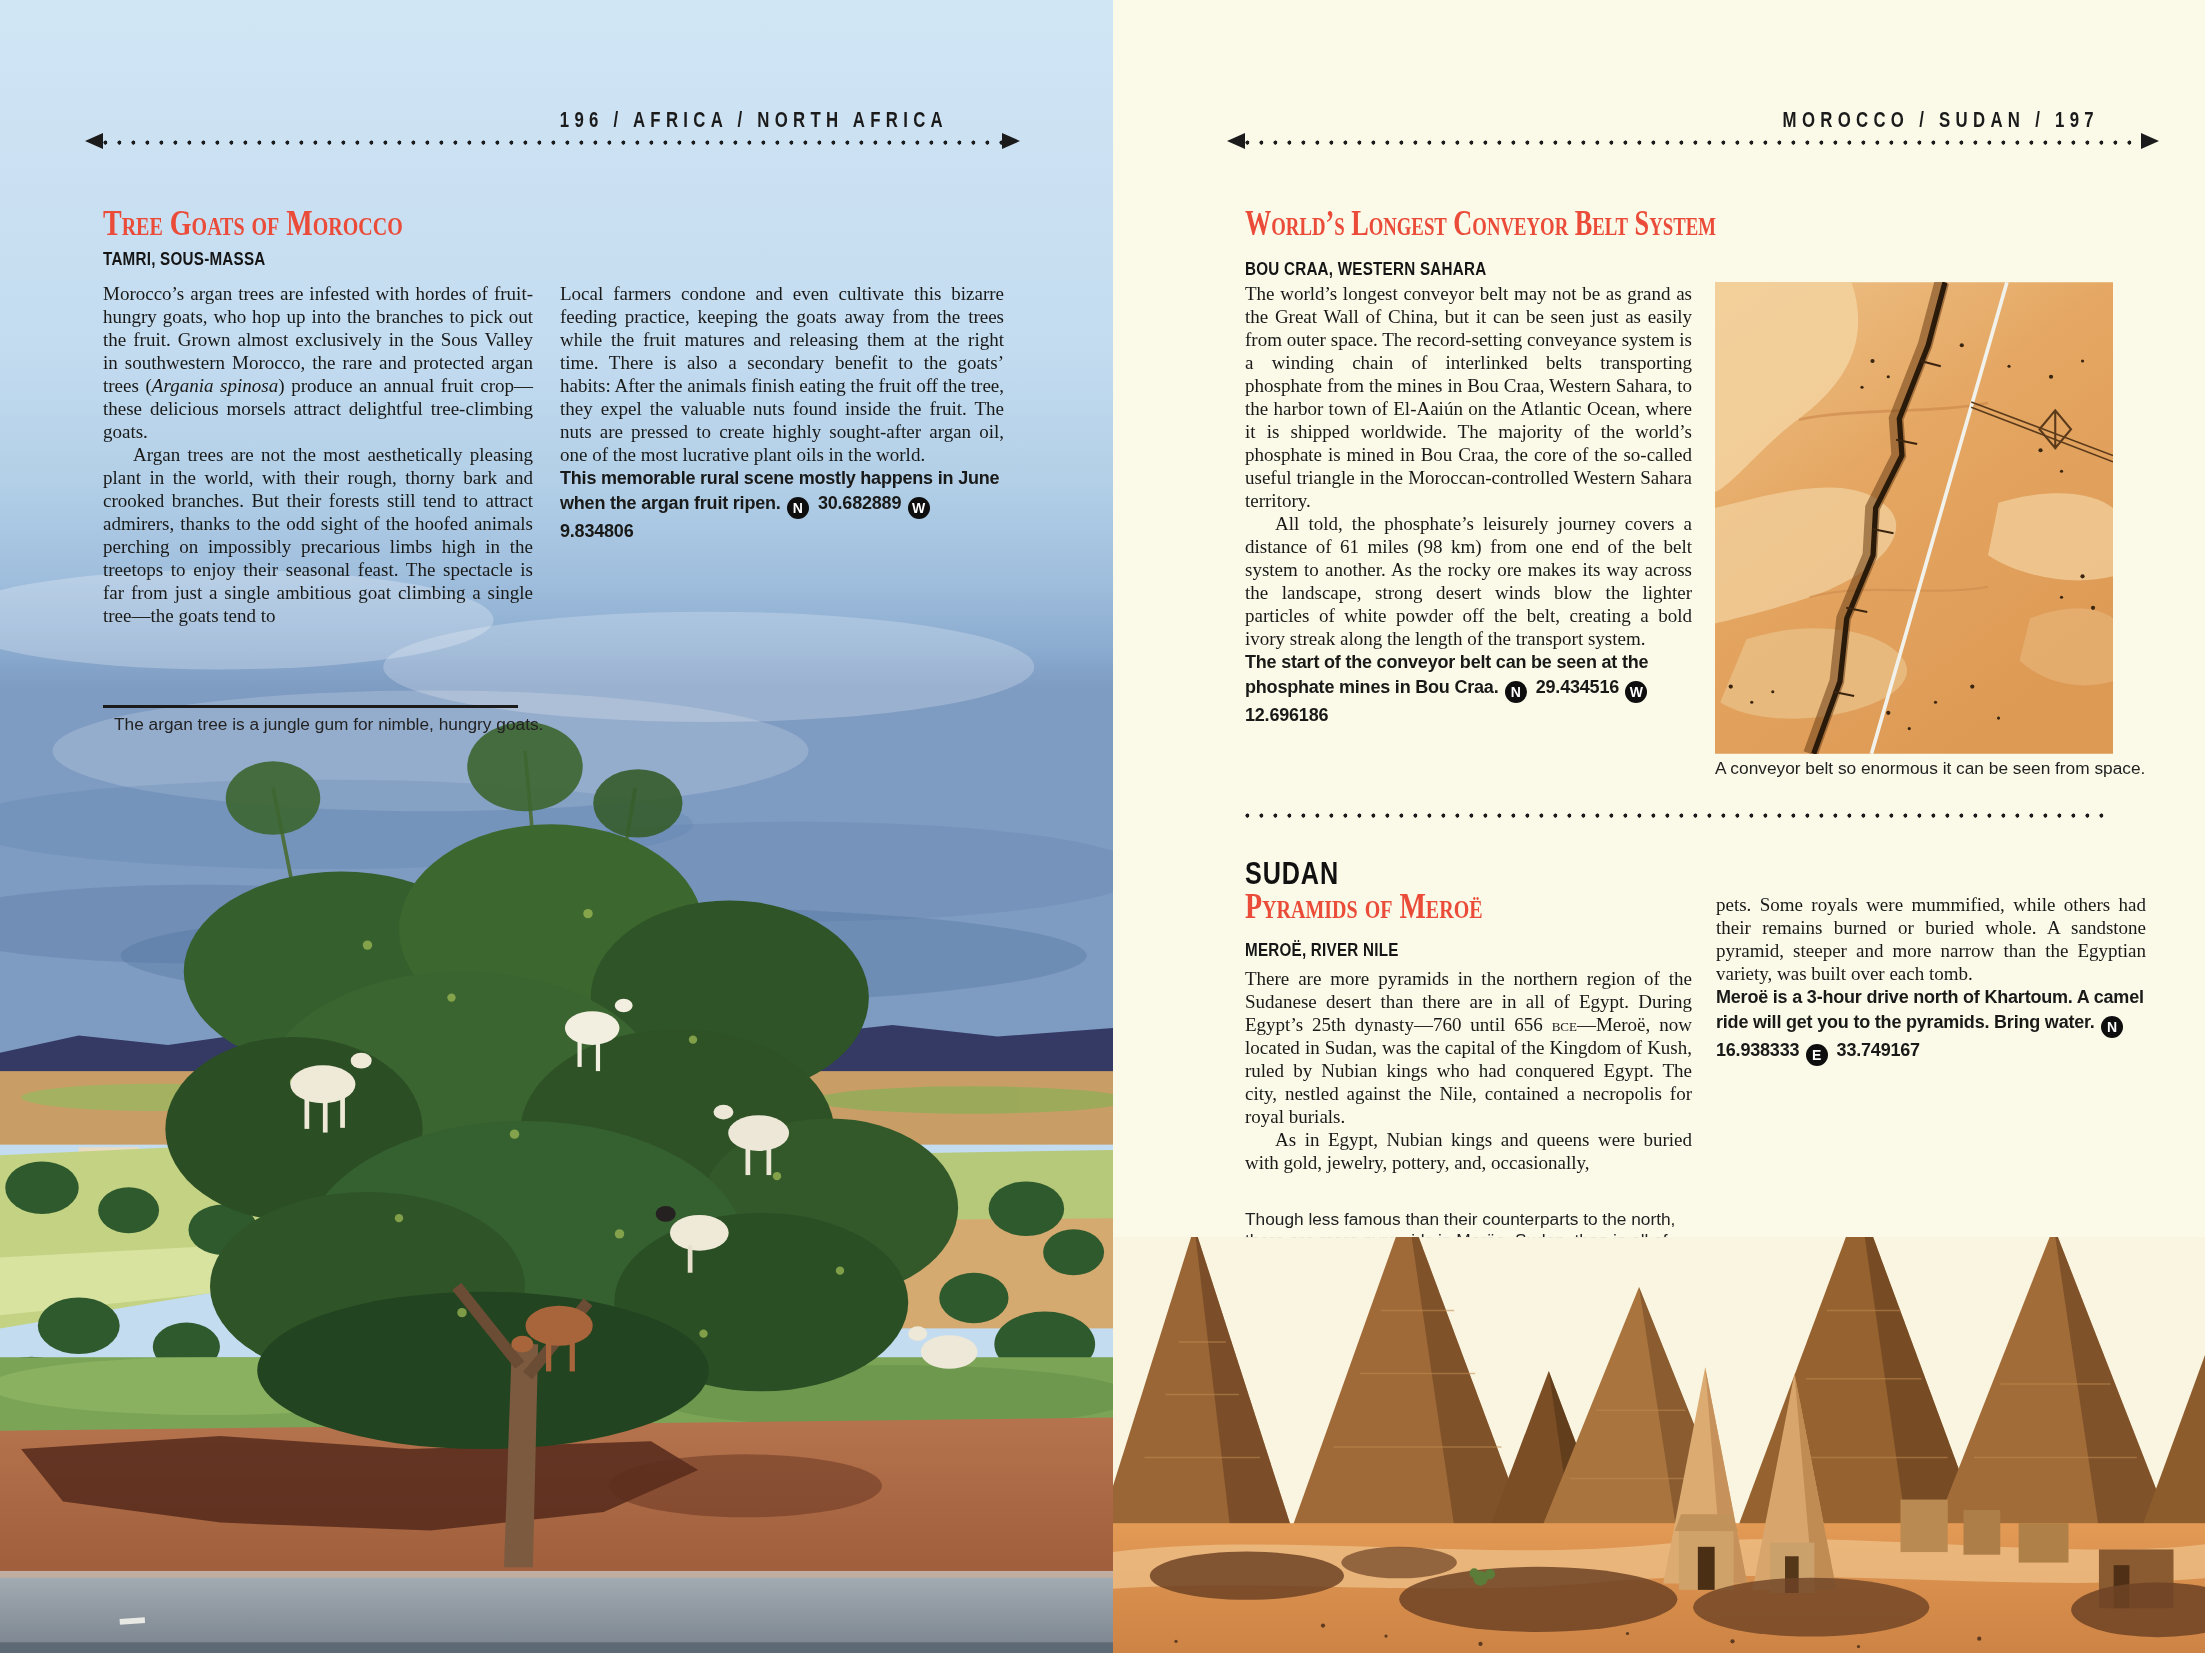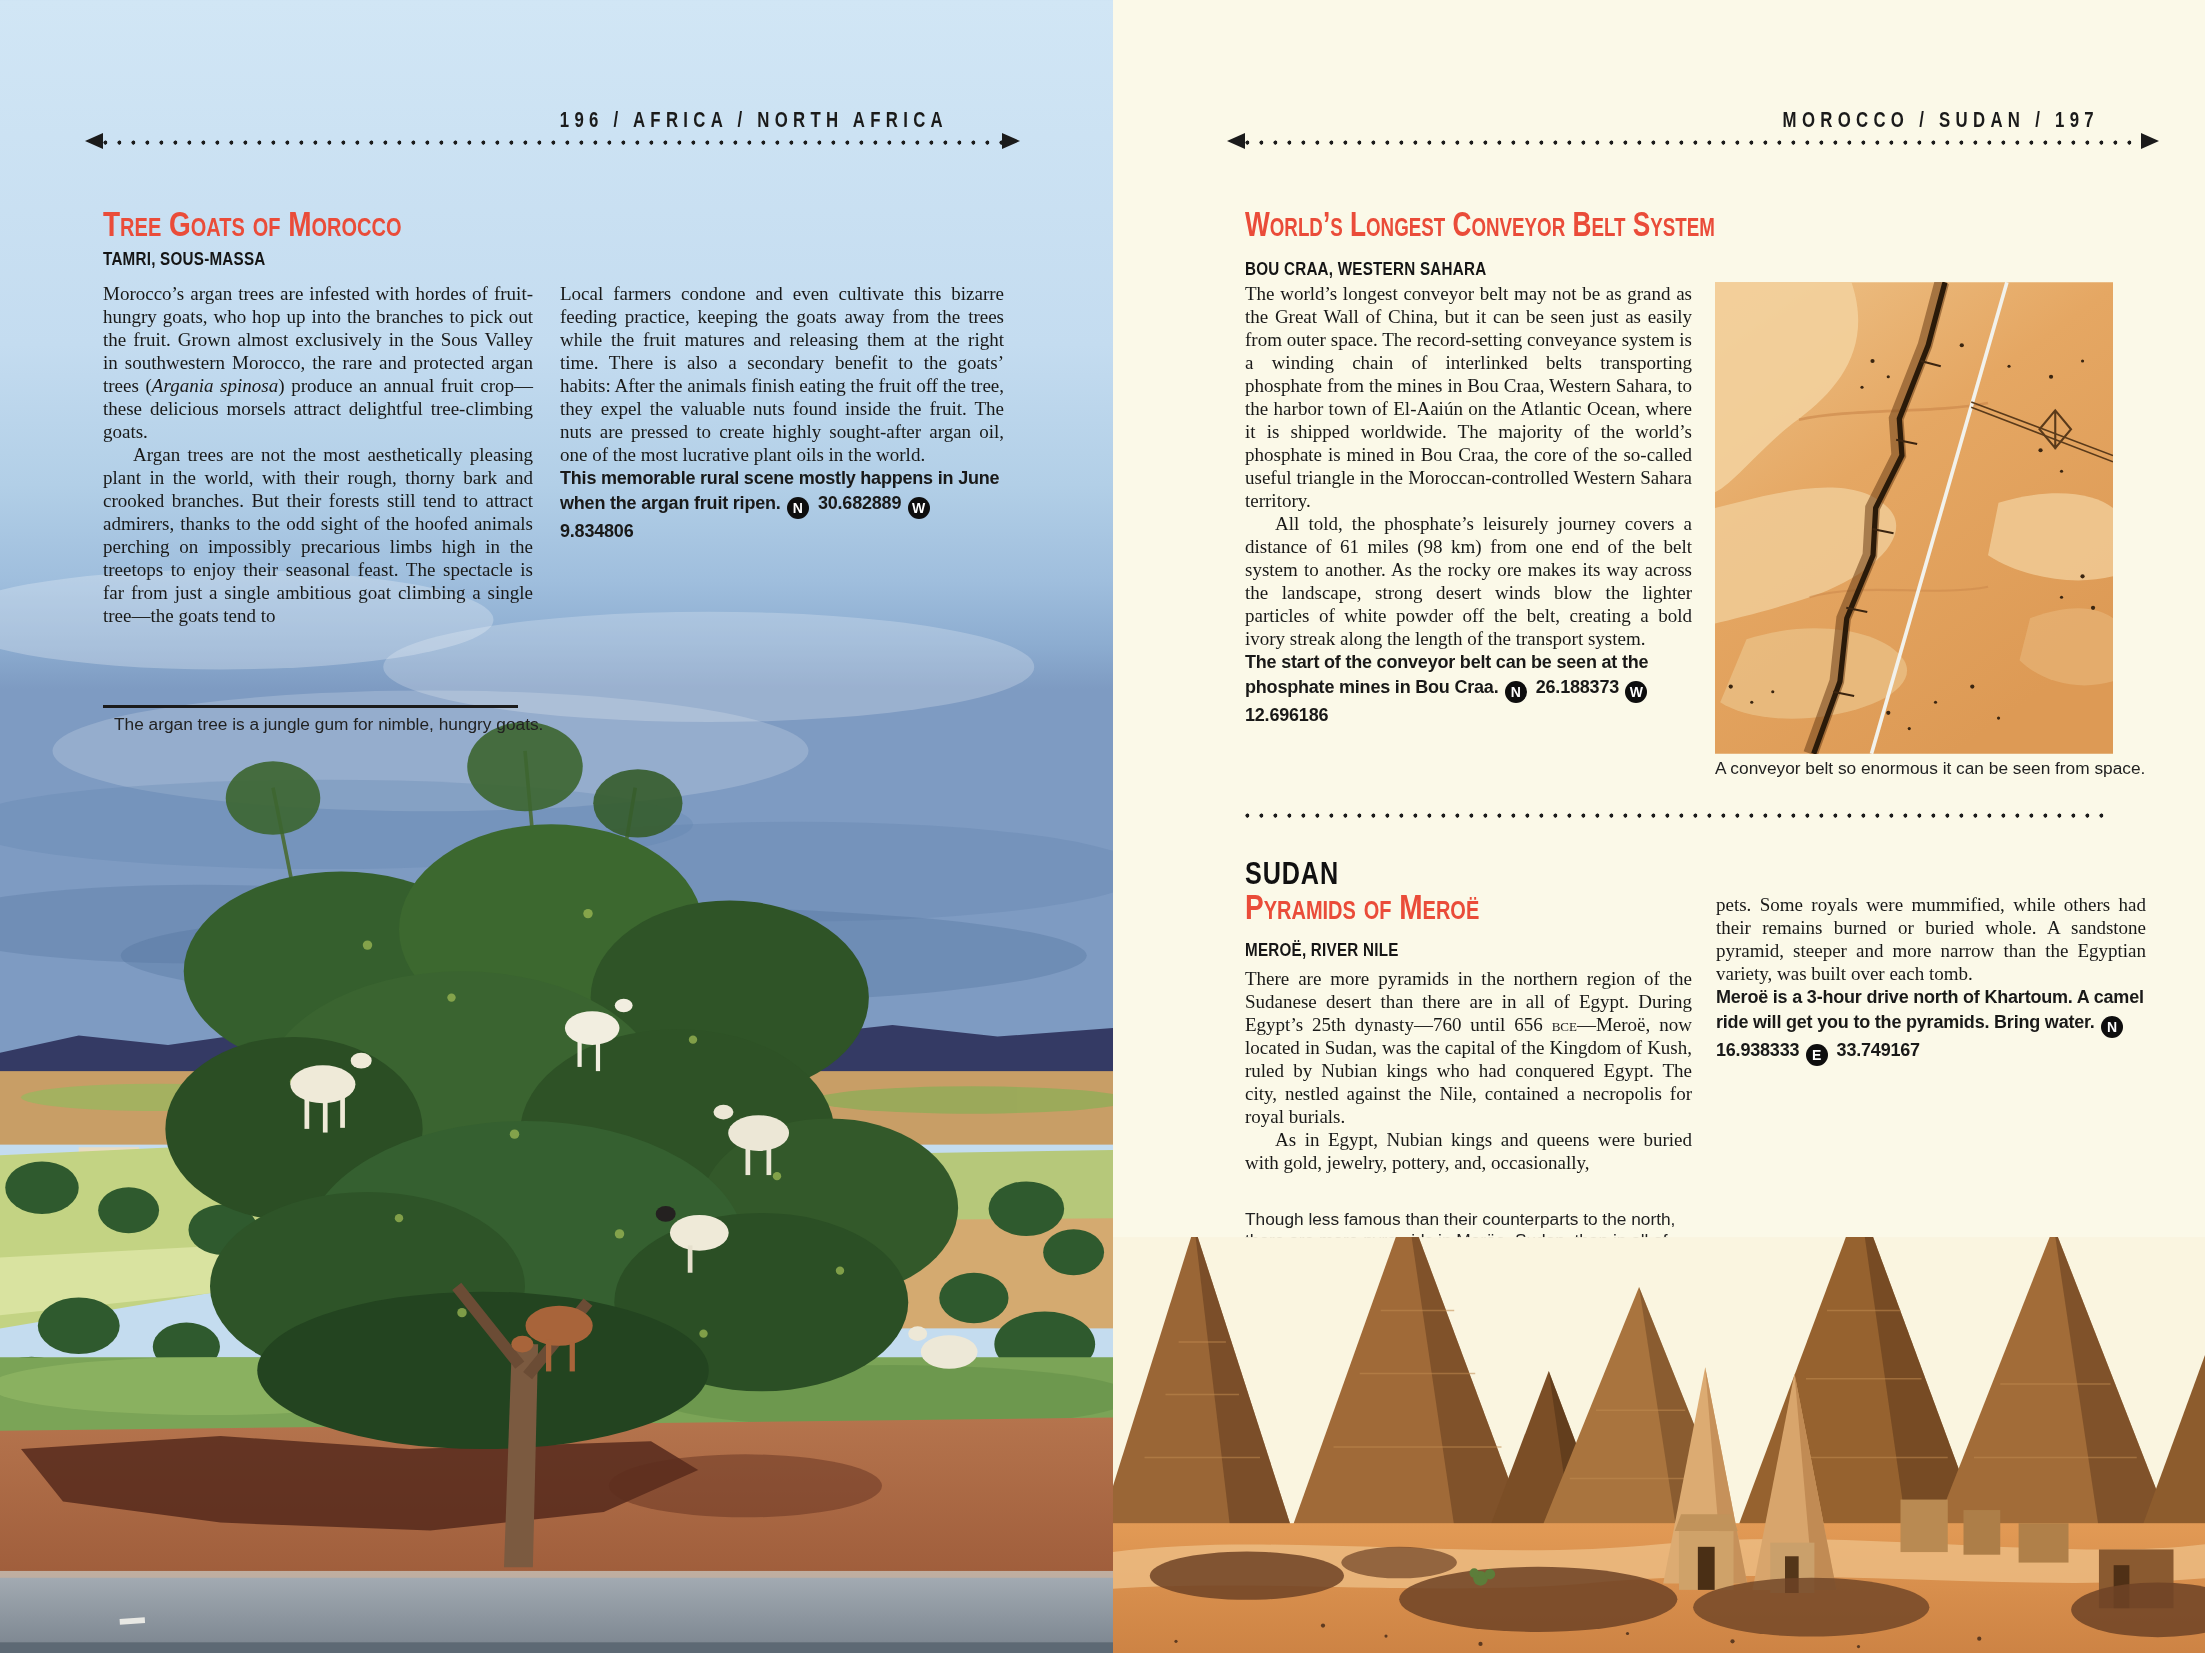--- a/index.html
+++ b/index.html
@@ -12,21 +12,21 @@
   
   .pgheader{position:absolute;top:108px;text-align:right;font-family:"Liberation Sans",sans-serif;font-weight:bold;font-size:21.5px;color:#1b1b1b;}
   .cond{display:inline-block;transform:scaleX(.78);transform-origin:50% 50%;letter-spacing:6.8px;white-space:nowrap;}
   .condL{display:inline-block;transform:scaleX(.8);transform-origin:0 50%;white-space:nowrap;}
 
   .dotrule{position:absolute;height:4.7px;background-image:radial-gradient(circle at 2.4px 2.4px,#1b1b1b 1.8px,rgba(0,0,0,0) 2.2px);background-size:14px 4.7px;background-repeat:repeat-x;}
   .arrow{position:absolute;width:0;height:0;border-top:8.4px solid transparent;border-bottom:8.4px solid transparent;}
   .arrow.left{border-right:18px solid #1b1b1b;}
   .arrow.right{border-left:18px solid #1b1b1b;}
 
-  .art-title{position:absolute;font-family:Liberation Sans, sans-serif;font-weight:bold;font-variant:small-caps;font-size:35px;color:#ea4c39;line-height:38px;}
+  .art-title{position:absolute;font-family:Liberation Serif, serif;font-weight:bold;font-variant:small-caps;font-size:35px;color:#ea4c39;line-height:38px;}
   .art-loc{position:absolute;font-family:"Liberation Sans",sans-serif;font-weight:bold;font-size:19px;letter-spacing:0.3px;color:#151515;}
   .sec-head{position:absolute;font-family:"Liberation Sans",sans-serif;font-weight:bold;font-size:31.5px;letter-spacing:1.1px;color:#111;}
 
   .bodycol{position:absolute;text-align:justify;font-size:19px;line-height:23px;color:#191918;}
   .bodycol p{margin:0;}
   .bodycol p + p{text-indent:30px;}
   .note{font-family:"Liberation Sans",sans-serif;font-weight:bold;font-size:18px;line-height:25px;letter-spacing:-0.2px;text-align:left;margin-top:2.1px;}
   .badge{display:inline-block;width:22px;height:22px;border-radius:50%;background:#0e0e0e;color:#fff;font-family:"Liberation Sans",sans-serif;font-weight:bold;font-size:14px;line-height:22px;text-align:center;margin:0 4.2px 0 6.3px;vertical-align:-4.2px;letter-spacing:0;}
   .caption{position:absolute;font-family:"Liberation Sans",sans-serif;font-size:17.3px;line-height:21px;color:#222;}
   .caprule{position:absolute;height:2.6px;background:#1b1b1b;}
@@ -244,21 +244,21 @@
       <span class="condL" style="transform:scaleX(.75);">World’s Longest Conveyor Belt System</span>
     </div>
     <div class="art-loc" style="left:132px;top:258px;">
       <span class="condL">BOU CRAA, WESTERN SAHARA</span>
     </div>
     <div class="bodycol" style="left:132px;top:282px;width:447px;">
       <div>
           <p><span>The world’s longest conveyor belt may not be as grand as the Great Wall of China, but it can be seen just as easily from outer space. The record-setting conveyance system is a winding chain of interlinked belts transporting phosphate from the mines in Bou Craa, Western Sahara, to the harbor town of El-Aaiún on the Atlantic Ocean, where it is shipped worldwide. The majority of the world’s phosphate is mined in Bou Craa, the core of the so-called useful triangle in the Moroccan-controlled Western Sahara territory.</span></p>
           <p><span>All told, the phosphate’s leisurely journey covers a distance of 61 miles (98 km) from one end of the belt system to another. As the rocky ore makes its way across the landscape, strong desert winds blow the lighter particles of white powder off the belt, creating a bold ivory streak along the length of the transport system.</span></p>
         </div>
-      <p class="note"><span>The start of the conveyor belt can be seen at the phosphate mines in Bou Craa.</span><span class="coords"><span class="badge">N</span><span> 26.188373</span><span class="badge">W</span><span> 12.696186</span></span></p>
+      <p class="note"><span>The start of the conveyor belt can be seen at the phosphate mines in Bou Craa.</span><span class="coords"><span class="badge">N</span><span> 29.434516</span><span class="badge">W</span><span> 12.696186</span></span></p>
     </div>
 
     <svg class="photo-svg" style="left:602px;top:282px;" width="398" height="472" viewBox="0 0 758 898">
       <defs>
         <linearGradient id="sand" x1="0" y1="0" x2=".6" y2="1">
           <stop offset="0" stop-color="#eec389/"></stop>
             <stop offset="0" stop-color="#eec389"></stop>
           <stop offset=".45" stop-color="#e5a763"></stop>
             <stop offset="1" stop-color="#dd9a55"></stop>
         </linearGradient>

